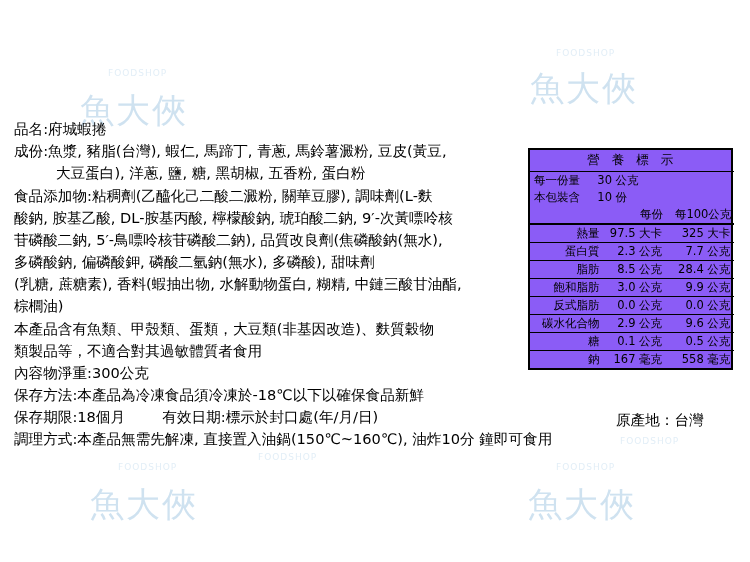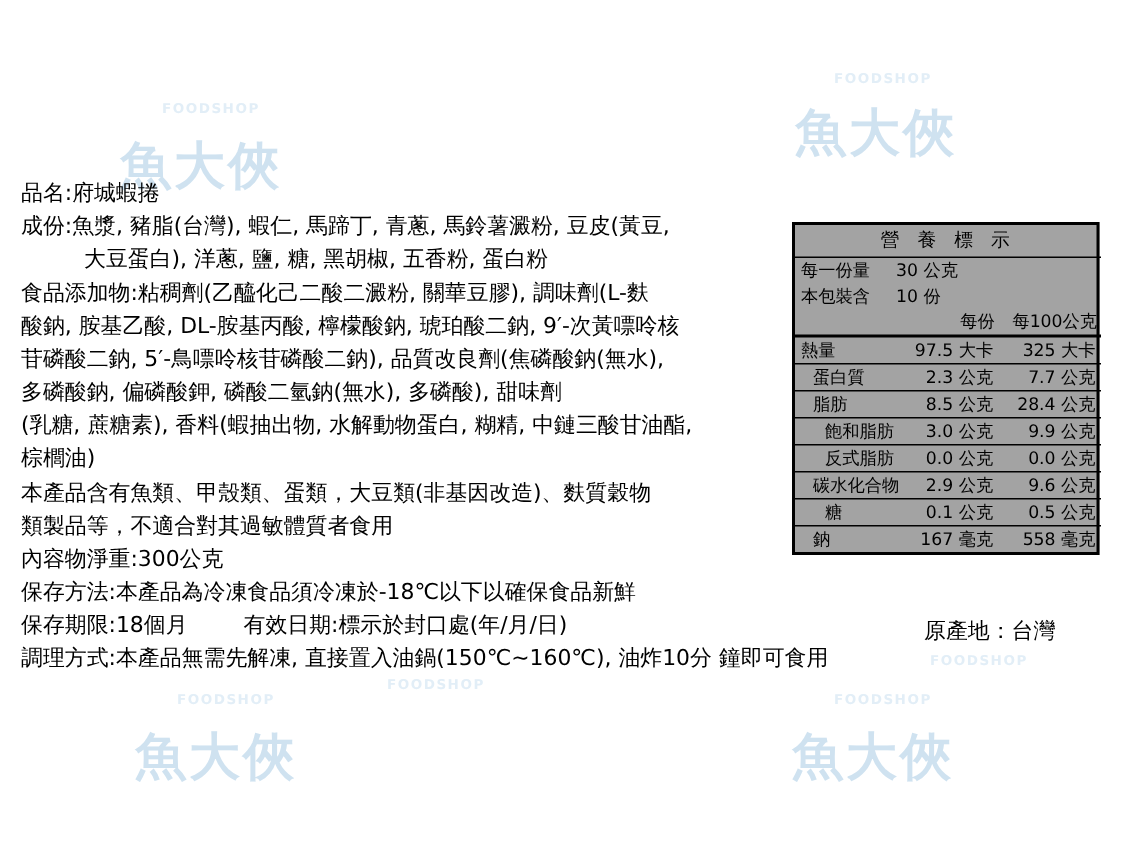--- a/index.html
+++ b/index.html
@@ -13,21 +13,21 @@
     font-family: "DejaVu Sans", "Liberation Sans", sans-serif;
     color: #000000;
     overflow: hidden;
     position: relative;
   }
 
   
   .wm {
     position: absolute;
     color: #d6e6f2;
-    font-weight: bold;
+    font-weight: normal;
     letter-spacing: 2px;
     user-select: none;
     pointer-events: none;
     white-space: nowrap;
     text-align: right;
   }
   .wm-big { font-size: 34px; color: #cfe2f0; }
   .wm-small { font-size: 9px; color: #e2eef7; letter-spacing: 1px; }
 
   .wm1 { left: 80px;  top: 88px;  }
@@ -63,21 +63,21 @@
     white-space: nowrap;
   }
 
   
   .nutri {
     position: absolute;
     left: 528px;
     top: 148px;
     width: 205px;
     border: 2px solid #000;
-    background: #a3a3a3;
+    background: #8b5cf6;
     font-size: 11.5px;
     box-sizing: border-box;
   }
   .nutri table {
     border-collapse: collapse;
     width: 100%;
   }
   .nutri td {
     padding: 1px 2px;
     vertical-align: middle;
@@ -94,21 +94,21 @@
   }
   .nutri .colhdr td {
     text-align: right;
     padding-right: 3px;
   }
   .nutri .rowline td {
     border-top: 1px solid #000;
     padding-left: 12px;
   }
   .nutri .lbl {
-    text-align: left;
+    text-align: right;
     padding-left: 4px;
     width: 46%;
     white-space: nowrap;
   }
   .nutri .lbl.sub {
     padding-left: 20px;
   }
   .nutri .val {
     text-align: right;
     padding-right: 4px;

